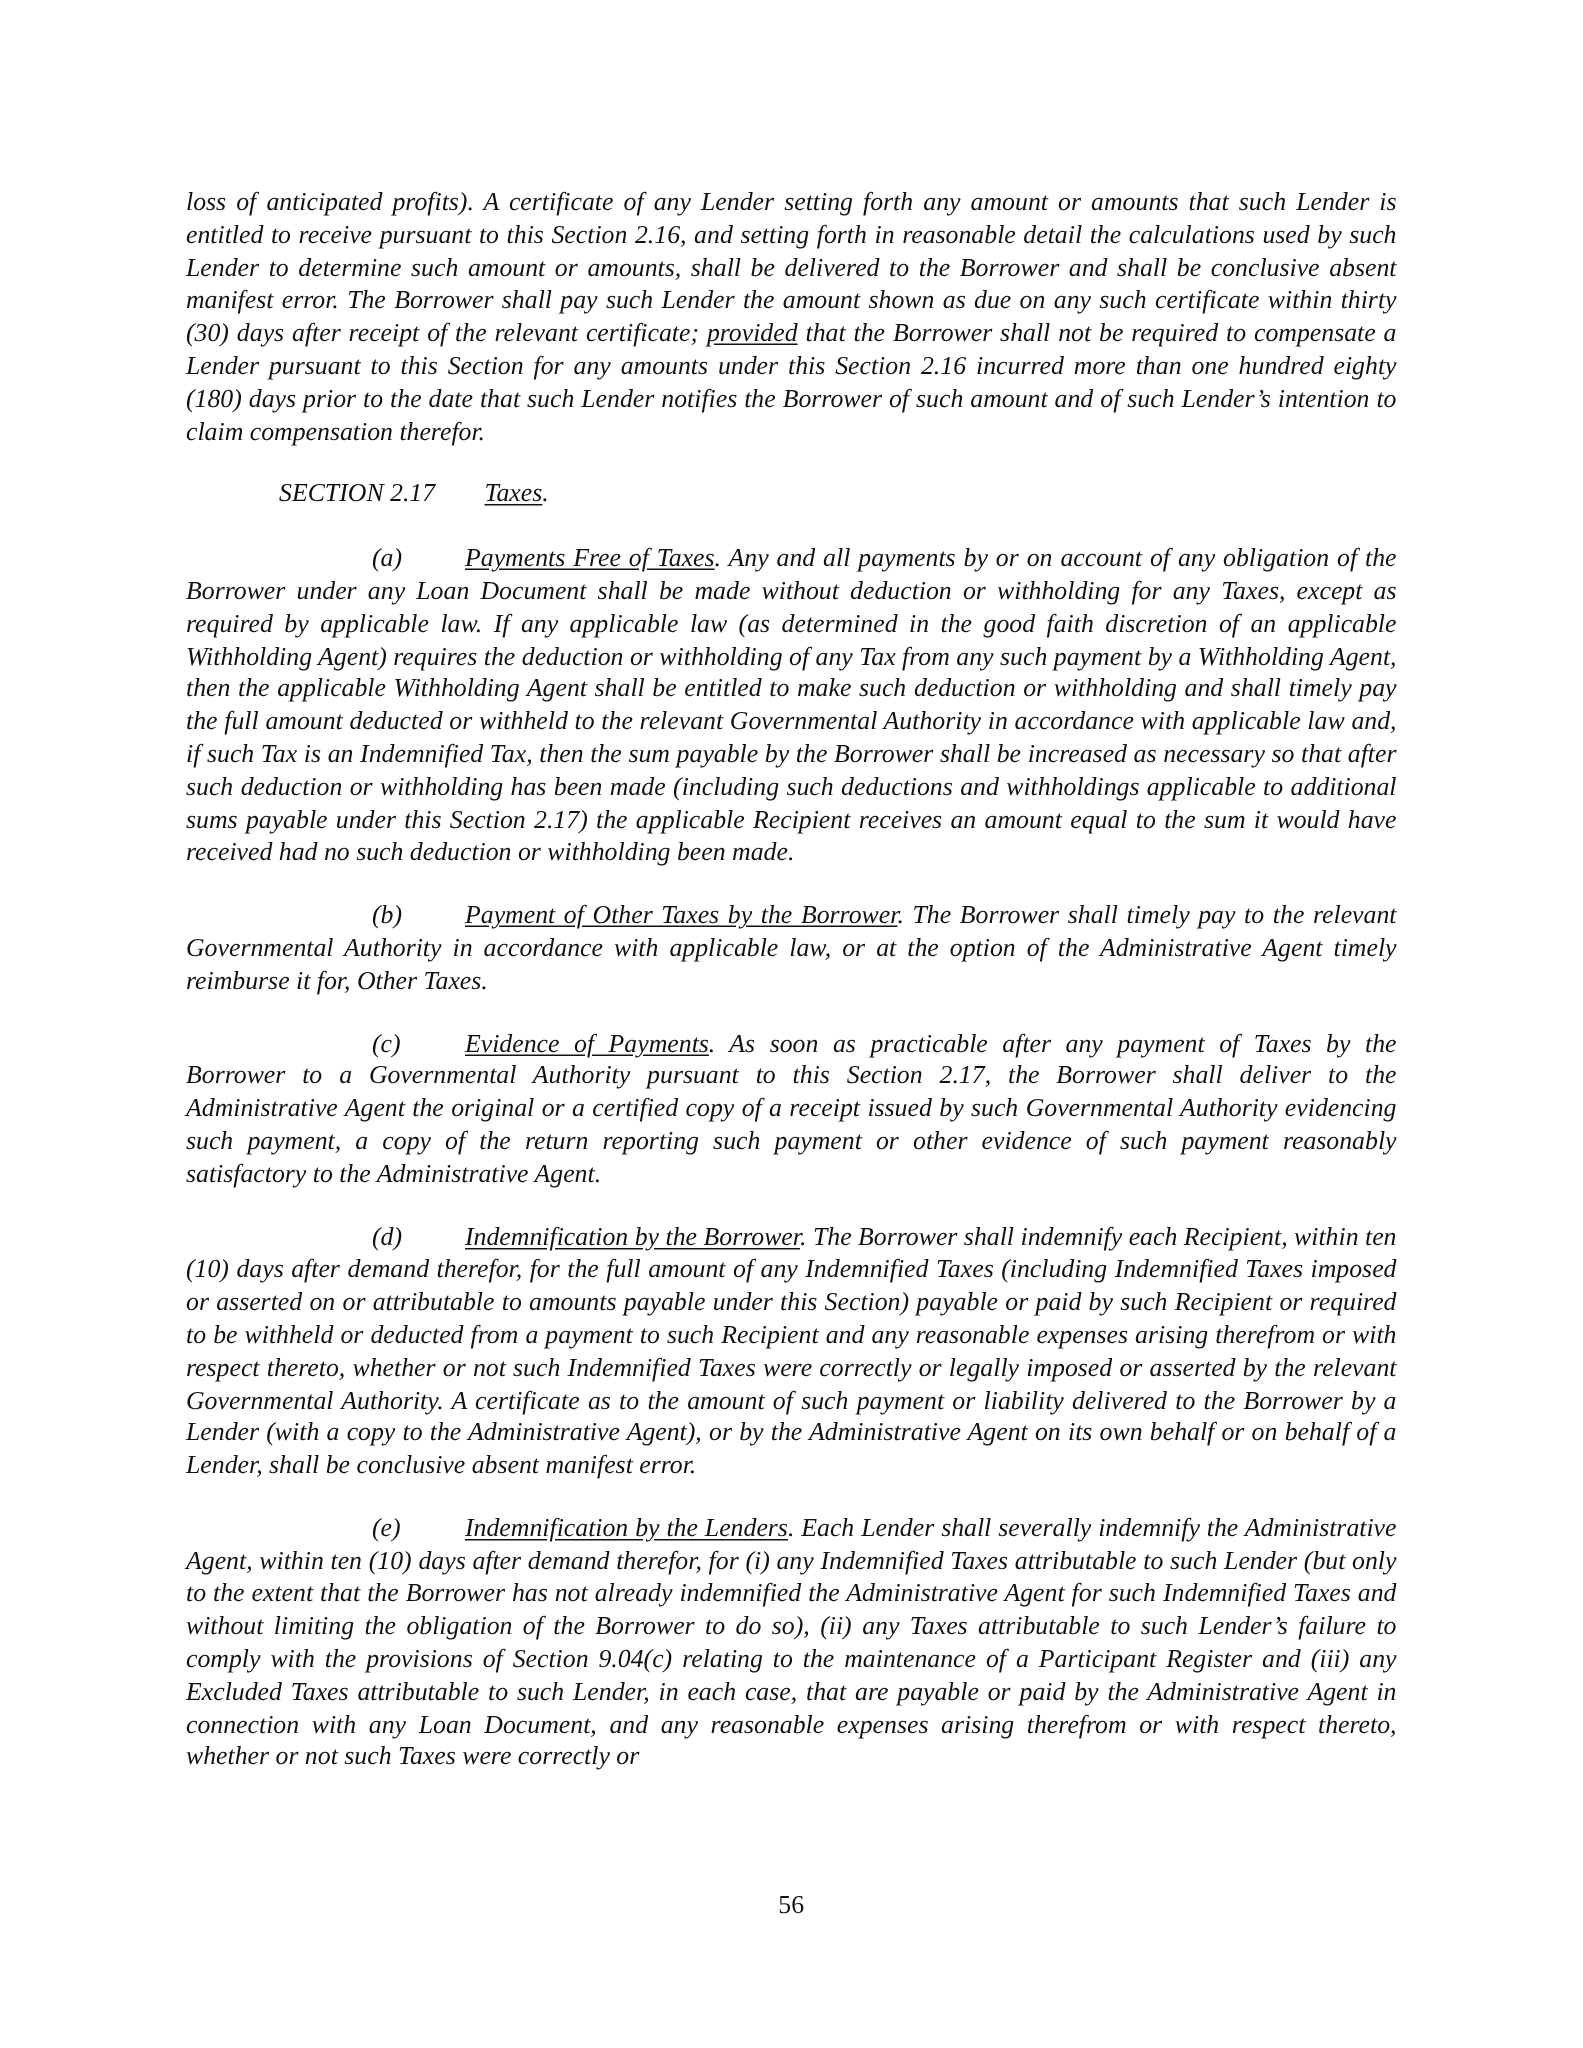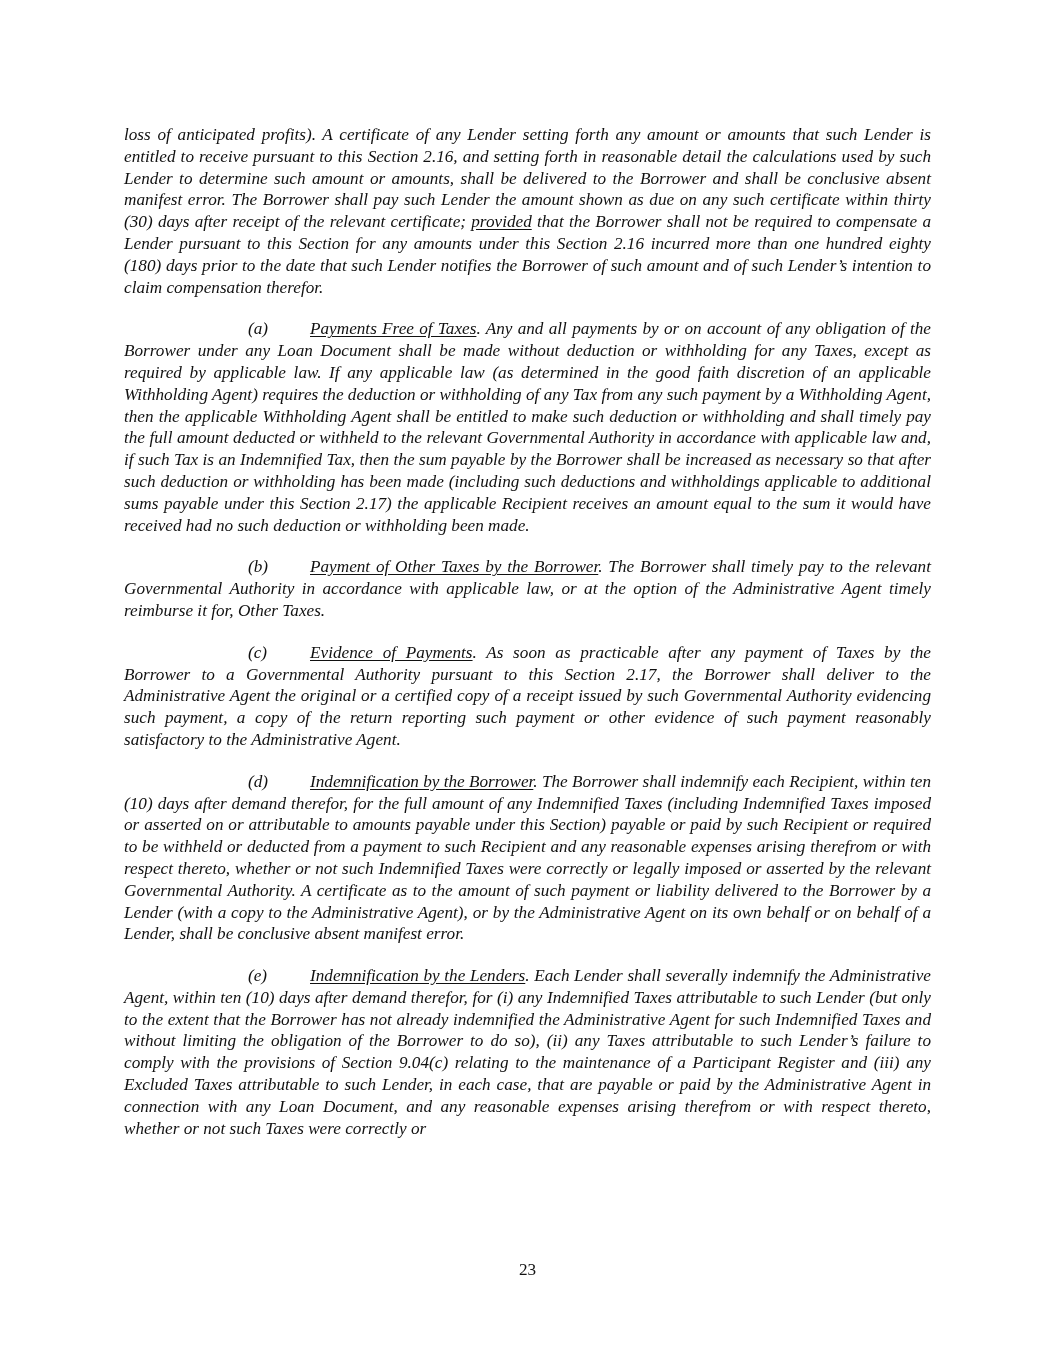--- a/index.html
+++ b/index.html
@@ -54,26 +54,27 @@
       font-size: 17.2px;
     }
   </style>
 </head>
 <body>
 
 <div class="page">
 
   <p class="para"><span>loss of anticipated profits).  A certificate of any Lender setting forth any amount or amounts that such Lender is entitled to receive pursuant to this Section 2.16, and setting forth in reasonable detail the calculations used by such Lender to determine such amount or amounts, shall be delivered to the Borrower and shall be conclusive absent manifest error.  The Borrower shall pay such Lender the amount shown as due on any such certificate within thirty (30) days after receipt of the relevant certificate; </span><span class="ul">provided</span><span> that the Borrower shall not be required to compensate a Lender pursuant to this Section for any amounts under this Section 2.16 incurred more than one hundred eighty (180) days prior to the date that such Lender notifies the Borrower of such amount and of such Lender’s intention to claim compensation therefor.</span></p>
 
+  <p class="section-heading"><span class="num">SECTION 2.17</span><span class="ul">Taxes</span><span>.</span></p>
 
   <p class="para sub-para"><span class="label">(a)</span><span class="ul">Payments Free of Taxes</span><span>.  Any and all payments by or on account of any obligation of the Borrower under any Loan Document shall be made without deduction or withholding for any Taxes, except as required by applicable law.  If any applicable law (as determined in the good faith discretion of an applicable Withholding Agent) requires the deduction or withholding of any Tax from any such payment by a Withholding Agent, then the applicable Withholding Agent shall be entitled to make such deduction or withholding and shall timely pay the full amount deducted or withheld to the relevant Governmental Authority in accordance with applicable law and, if such Tax is an Indemnified Tax, then the sum payable by the Borrower shall be increased as necessary so that after such deduction or withholding has been made (including such deductions and withholdings applicable to additional sums payable under this Section 2.17) the applicable Recipient receives an amount equal to the sum it would have received had no such deduction or withholding been made.</span></p>
 
   <p class="para sub-para"><span class="label">(b)</span><span class="ul">Payment of Other Taxes by the Borrower</span><span>.  The Borrower shall timely pay to the relevant Governmental Authority in accordance with applicable law, or at the option of the Administrative Agent timely reimburse it for, Other Taxes.</span></p>
 
   <p class="para sub-para"><span class="label">(c)</span><span class="ul">Evidence of Payments</span><span>.  As soon as practicable after any payment of Taxes by the Borrower to a Governmental Authority pursuant to this Section 2.17, the Borrower shall deliver to the Administrative Agent the original or a certified copy of a receipt issued by such Governmental Authority evidencing such payment, a copy of the return reporting such payment or other evidence of such payment reasonably satisfactory to the Administrative Agent.</span></p>
 
   <p class="para sub-para"><span class="label">(d)</span><span class="ul">Indemnification by the Borrower</span><span>.  The Borrower shall indemnify each Recipient, within ten (10) days after demand therefor, for the full amount of any Indemnified Taxes (including Indemnified Taxes imposed or asserted on or attributable to amounts payable under this Section) payable or paid by such Recipient or required to be withheld or deducted from a payment to such Recipient and any reasonable expenses arising therefrom or with respect thereto, whether or not such Indemnified Taxes were correctly or legally imposed or asserted by the relevant Governmental Authority.  A certificate as to the amount of such payment or liability delivered to the Borrower by a Lender (with a copy to the Administrative Agent), or by the Administrative Agent on its own behalf or on behalf of a Lender, shall be conclusive absent manifest error.</span></p>
 
   <p class="para sub-para"><span class="label">(e)</span><span class="ul">Indemnification by the Lenders</span><span>.  Each Lender shall severally indemnify the Administrative Agent, within ten (10) days after demand therefor, for (i) any Indemnified Taxes attributable to such Lender (but only to the extent that the Borrower has not already indemnified the Administrative Agent for such Indemnified Taxes and without limiting the obligation of the Borrower to do so), (ii) any Taxes attributable to such Lender’s failure to comply with the provisions of Section 9.04(c) relating to the maintenance of a Participant Register and (iii) any Excluded Taxes attributable to such Lender, in each case, that are payable or paid by the Administrative Agent in connection with any Loan Document, and any reasonable expenses arising therefrom or with respect thereto, whether or not such Taxes were correctly or</span></p>
 
 </div>
 
-<div class="page-number">23</div>
+<div class="page-number">56</div>
 
 </body></html>

